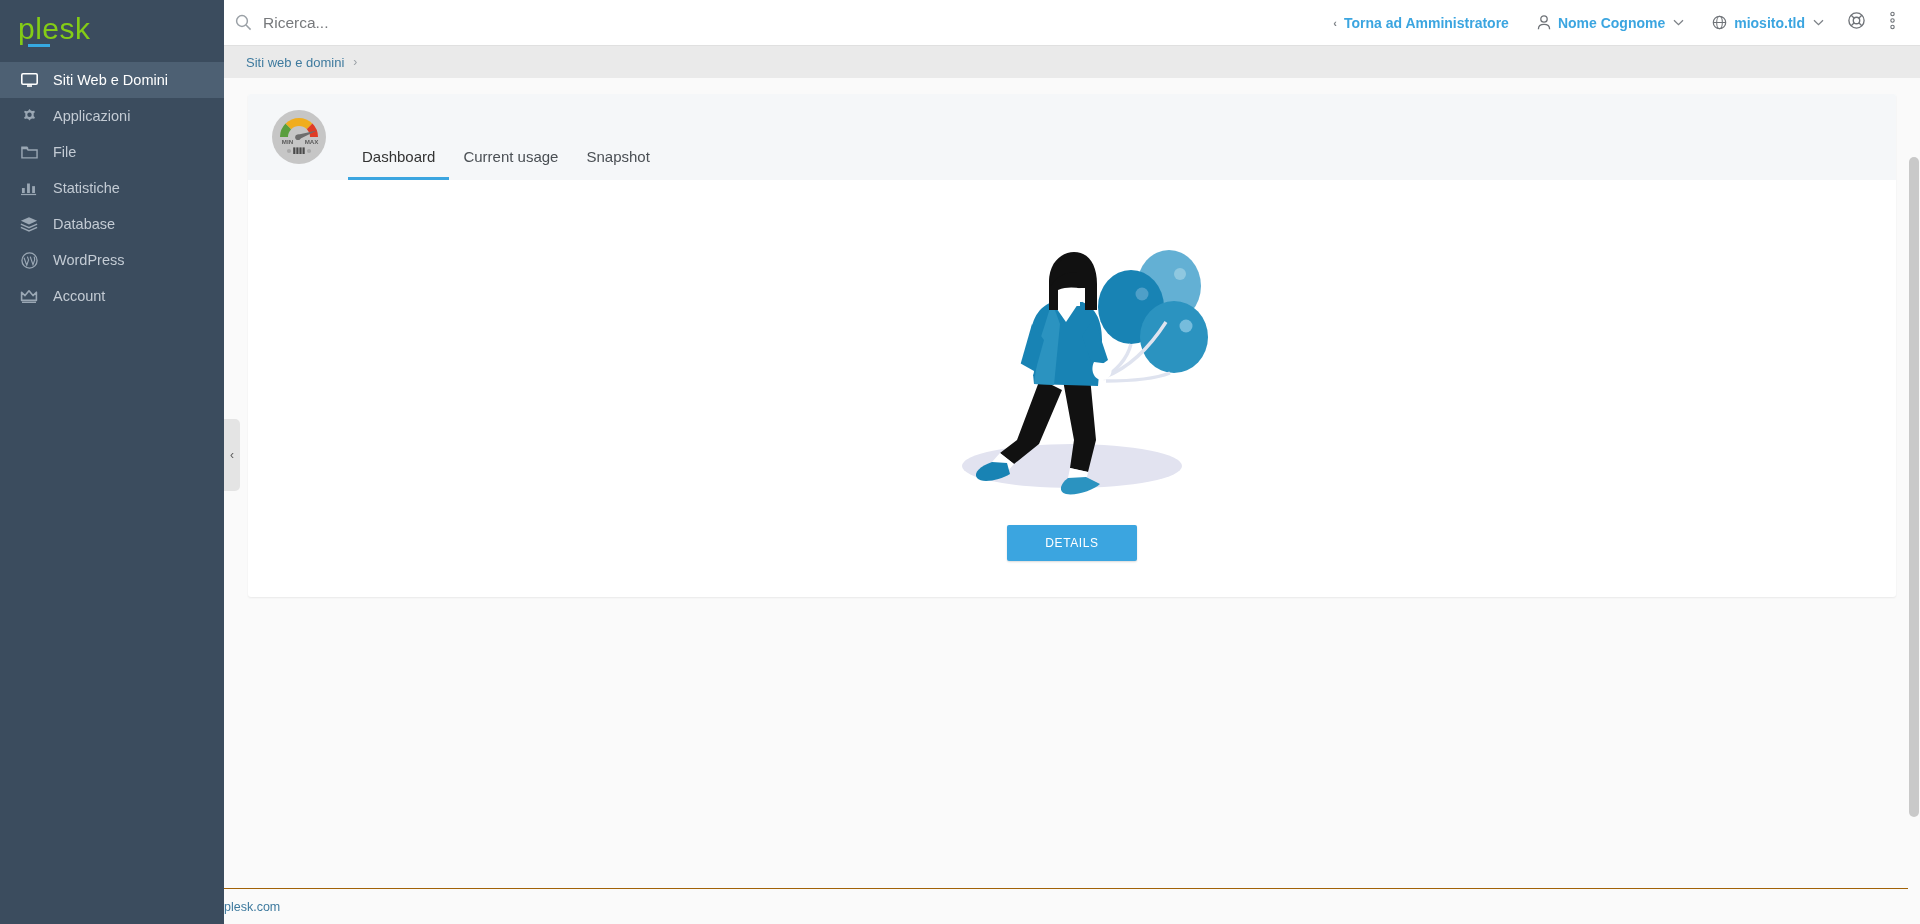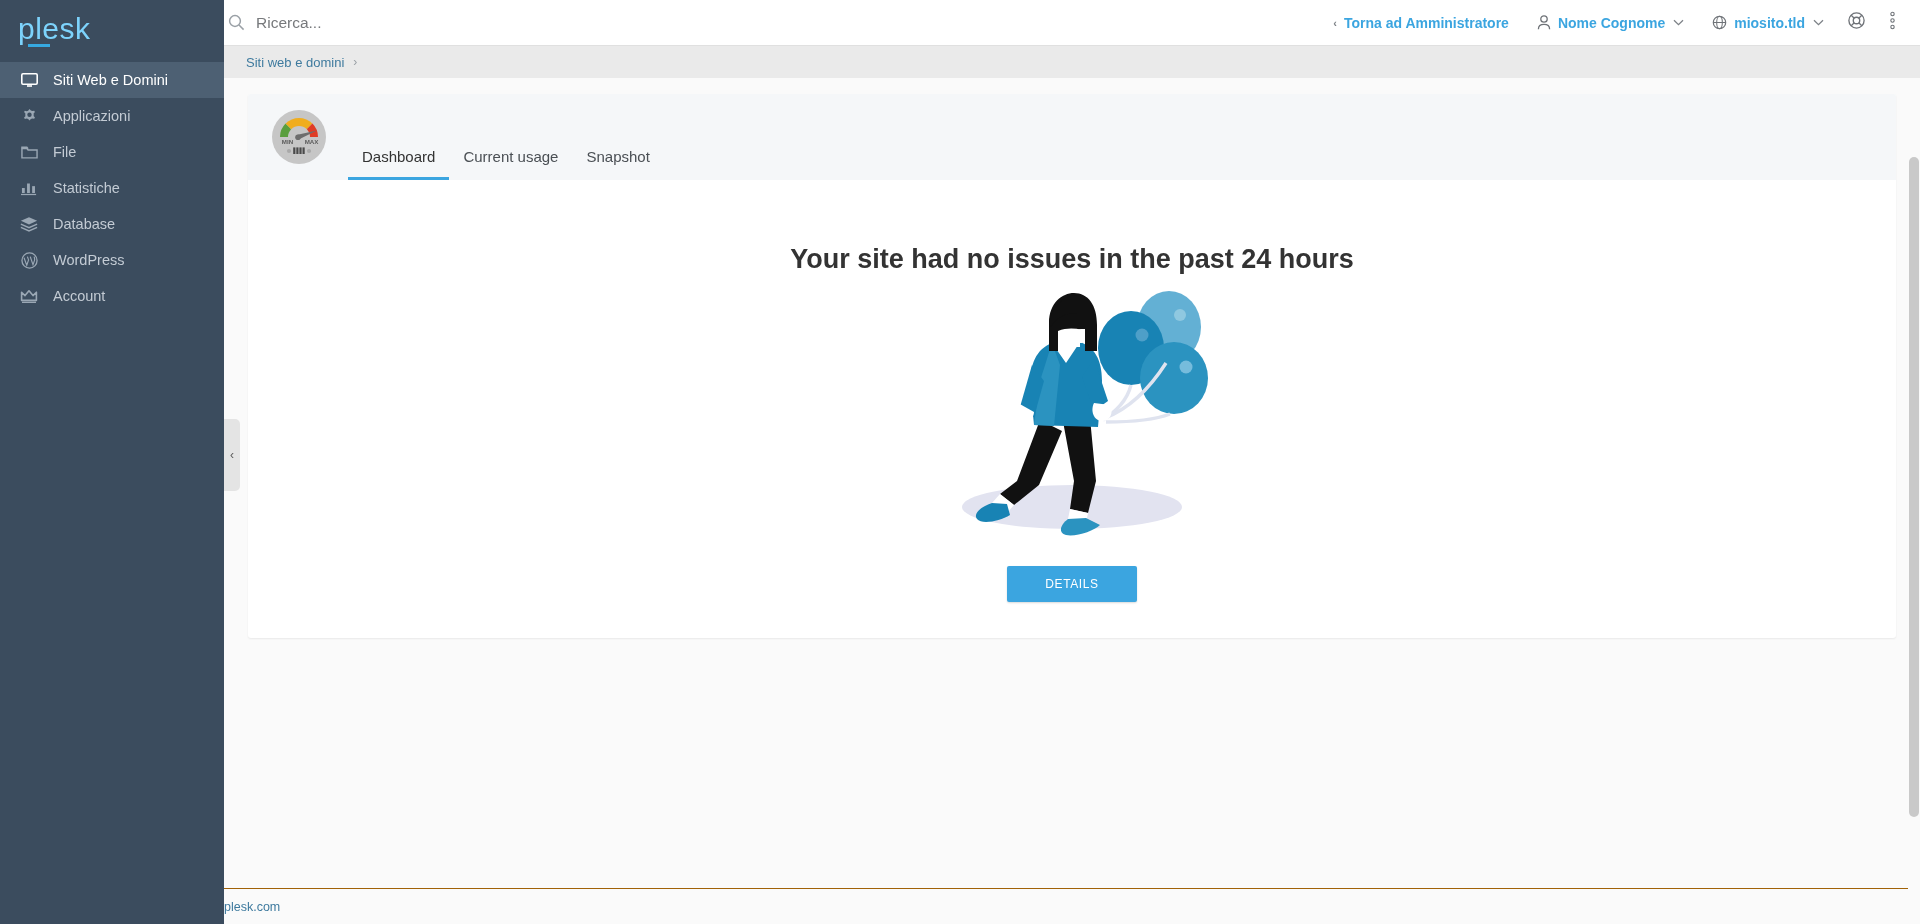--- a/index.html
+++ b/index.html
@@ -18,21 +18,21 @@
     background: #3b4c5e;
     display: flex; flex-direction: column;
     position: relative; z-index: 5;
   }
   .brand {
     height: 58px;
     display: flex; align-items: center;
     padding-left: 18px;
   }
   .brand-logo {
-    font-size: 30px; color: #7dd3fc; font-weight: 400;
+    font-size: 30px; color: #84cc16; font-weight: 400;
     letter-spacing: .5px; position: relative; line-height: 1;
     font-family: "Liberation Sans", sans-serif;
   }
   .brand-logo .underbar {
     position: absolute; left: 10px; bottom: -3px;
     width: 22px; height: 3px; background: #36a9e1;
   }
   .nav { margin-top: 4px; }
   .nav-item {
     display: flex; align-items: center;
@@ -62,21 +62,21 @@
   }
 
   
   .right { flex: 1; display: flex; flex-direction: column; height: 924px; position: relative; }
 
   .topbar {
     height: 46px; min-height: 46px;
     background: #ffffff;
     border-bottom: 1px solid #e0e0e0;
     display: flex; align-items: center;
-    padding: 0 10px 0 4px;
+    padding: 0 10px 0 11px;
     gap: 40px;
   }
   .search-wrap { display: flex; align-items: center; flex: 1; }
   .search-icon { color: #9aa0a6; margin-right: 11px; display: flex; }
   .search-input {
     border: none; outline: none; background: transparent;
     font-size: 15.5px; color: #444; width: 420px;
     font-family: "Liberation Sans", sans-serif;
   }
   .search-input::placeholder { color: #77797c; }
@@ -386,21 +386,20 @@
               <div class="tab">
                 <span>Current usage</span>
               </div>
               <div class="tab">
                 <span>Snapshot</span>
               </div>
             </div>
           </div>
 
           <div class="card-body">
-            <div class="headline">Your site had no issues in the past 24 hours</div>
 
             <div class="illus">
               <svg width="300" height="255" viewBox="0 0 300 255">
 
                 <ellipse cx="150" cy="222" rx="110" ry="22" fill="#e2e3f0"></ellipse>
 
                 <ellipse cx="247" cy="42" rx="32" ry="36" fill="#63b0d4"></ellipse>
                 <circle cx="258" cy="30" r="6" fill="#8fc8e0"></circle>
 
                 <ellipse cx="209" cy="63" rx="33" ry="37" fill="#1883b4"></ellipse>

